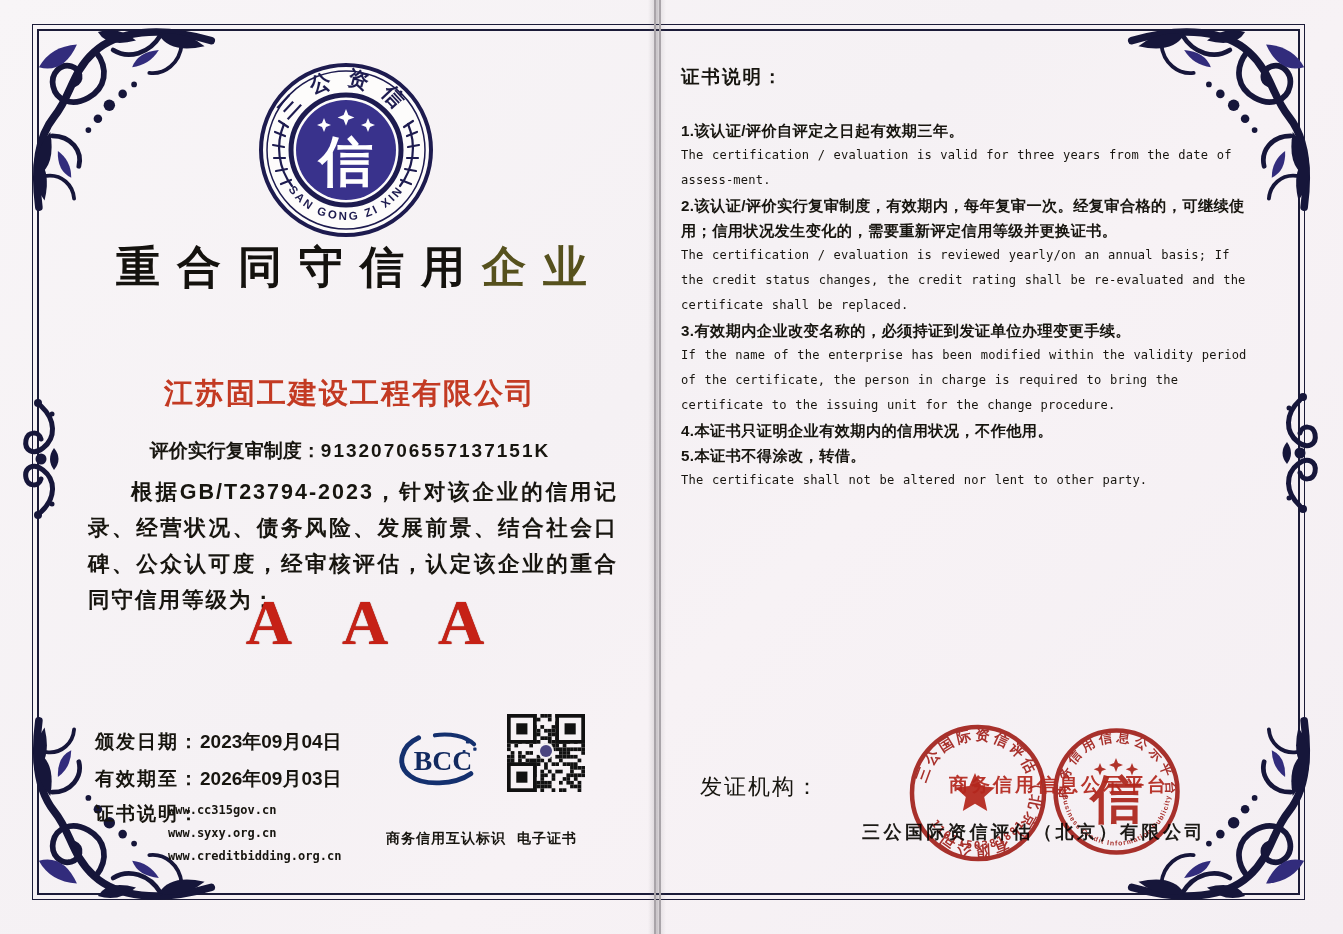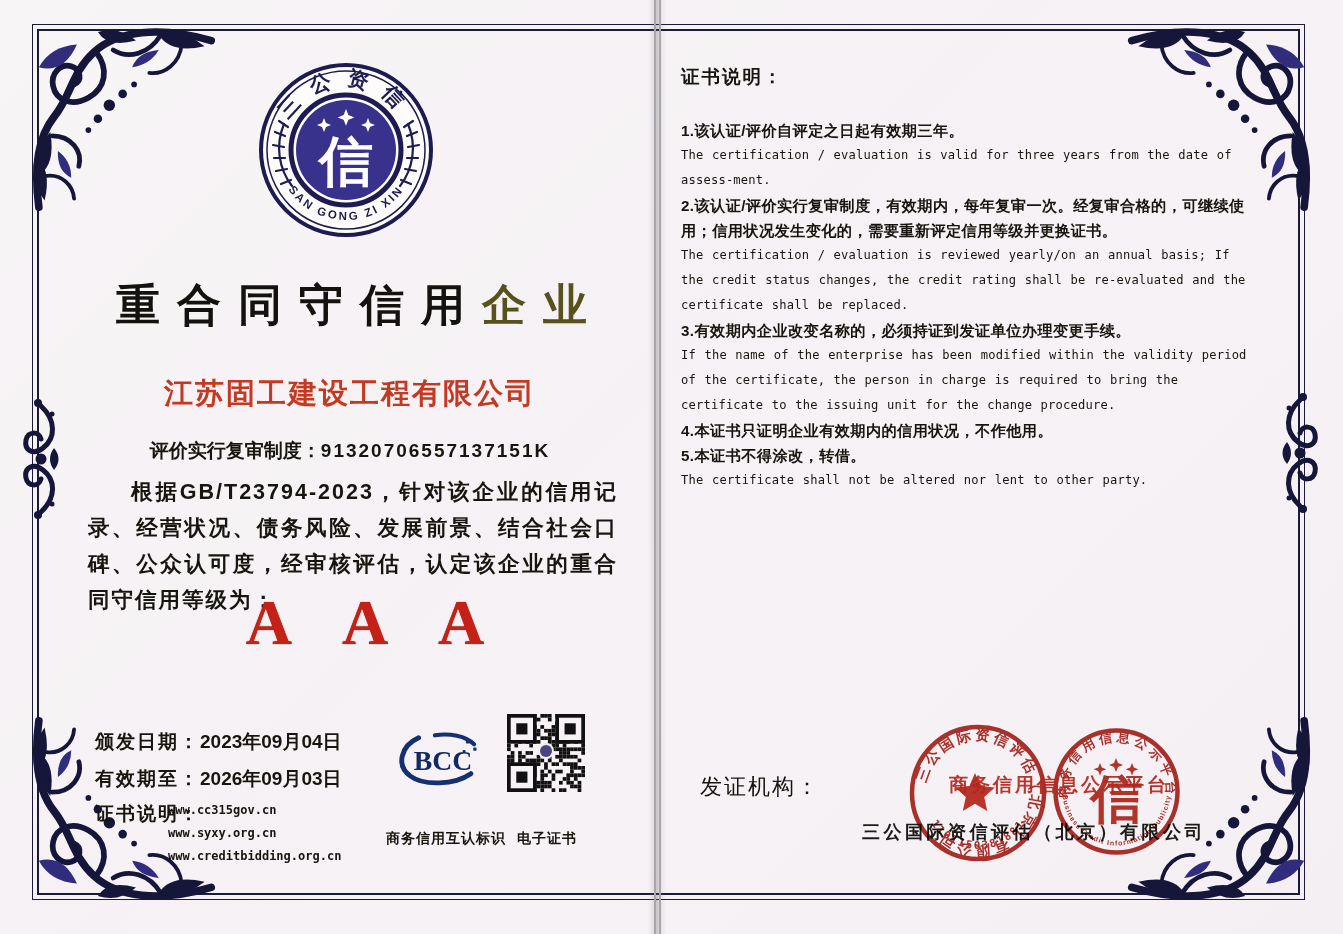--- a/index.html
+++ b/index.html
@@ -23,21 +23,21 @@
   .corner{width:200px;height:200px;}
   .c-tl{left:16px;top:12px;}
   .c-tr{right:16px;top:12px;transform:scaleX(-1);}
   .c-bl{left:16px;bottom:18px;transform:scaleY(-1);}
   .c-br{right:16px;bottom:18px;transform:scale(-1,-1);}
   .mid-orn{width:46px;height:122px;}
   .m-left{left:18px;top:398px;}
   .m-right{right:20px;top:392px;transform:scaleX(-1);}
 
   .center-left{left:70px;width:560px;text-align:center;}
-  .title{top:238px;font-family:"Liberation Serif",serif;font-weight:900;font-size:44px;letter-spacing:17px;padding-left:10px;white-space:nowrap;margin-top:38px;}
+  .title{top:238px;font-family:"Liberation Serif",serif;font-weight:900;font-size:44px;letter-spacing:17px;padding-left:10px;white-space:nowrap;}
   .title .t1{color:#14120e;}
   .title .t2{color:#56511d;}
   .credit-line{top:340px;font-size:20px;font-weight:700;letter-spacing:1px;}
   .company{top:374px;font-size:29px;font-weight:900;color:#c33a23;letter-spacing:2px;text-align:center;}
   .uscc{top:438px;font-size:19px;font-weight:700;}
   .body-par{left:88px;top:474px;width:530px;font-size:21.5px;font-weight:700;line-height:36px;
     text-align:justify;letter-spacing:2px;text-indent:2em;}
   .rating{top:586px;font-family:"Liberation Serif",serif;font-weight:700;font-size:64px;color:#c62116;
     letter-spacing:50px;padding-left:40px;text-shadow:0 0 1px #7a0f0a;}
   .meta{left:95px;font-size:19px;font-weight:700;white-space:nowrap;text-align:center;}

